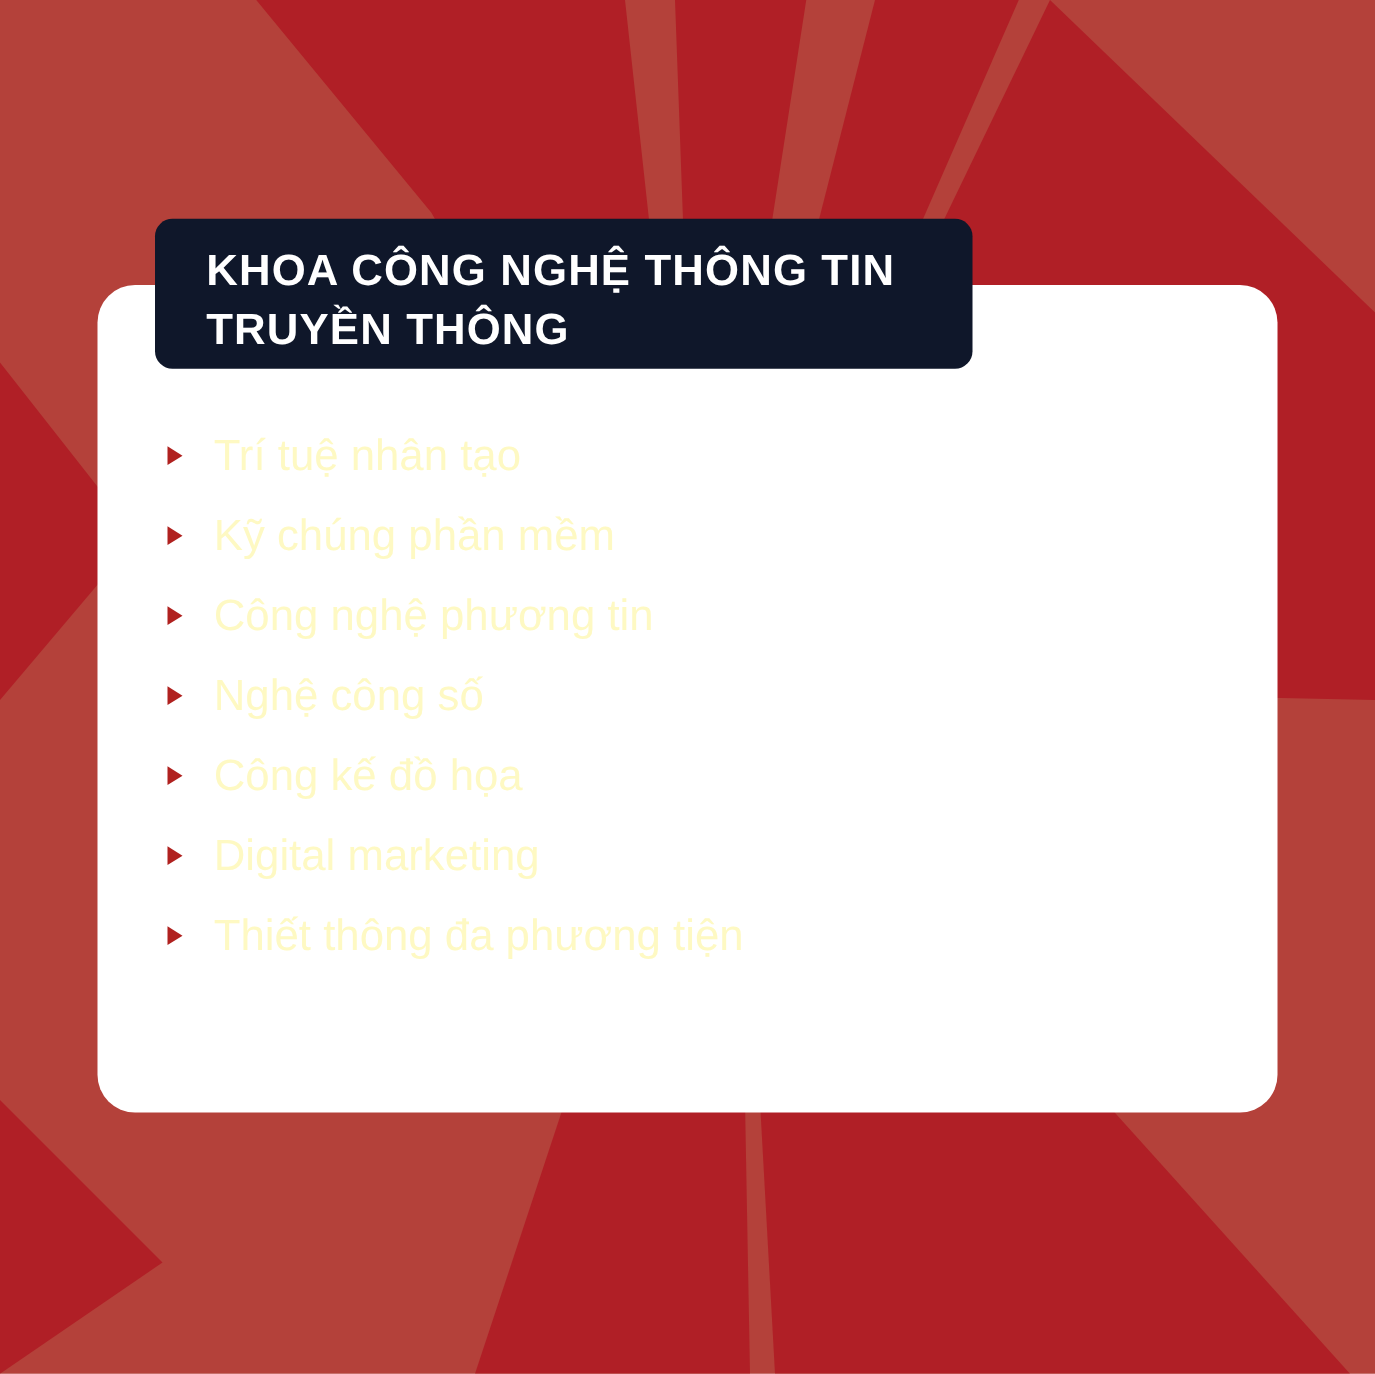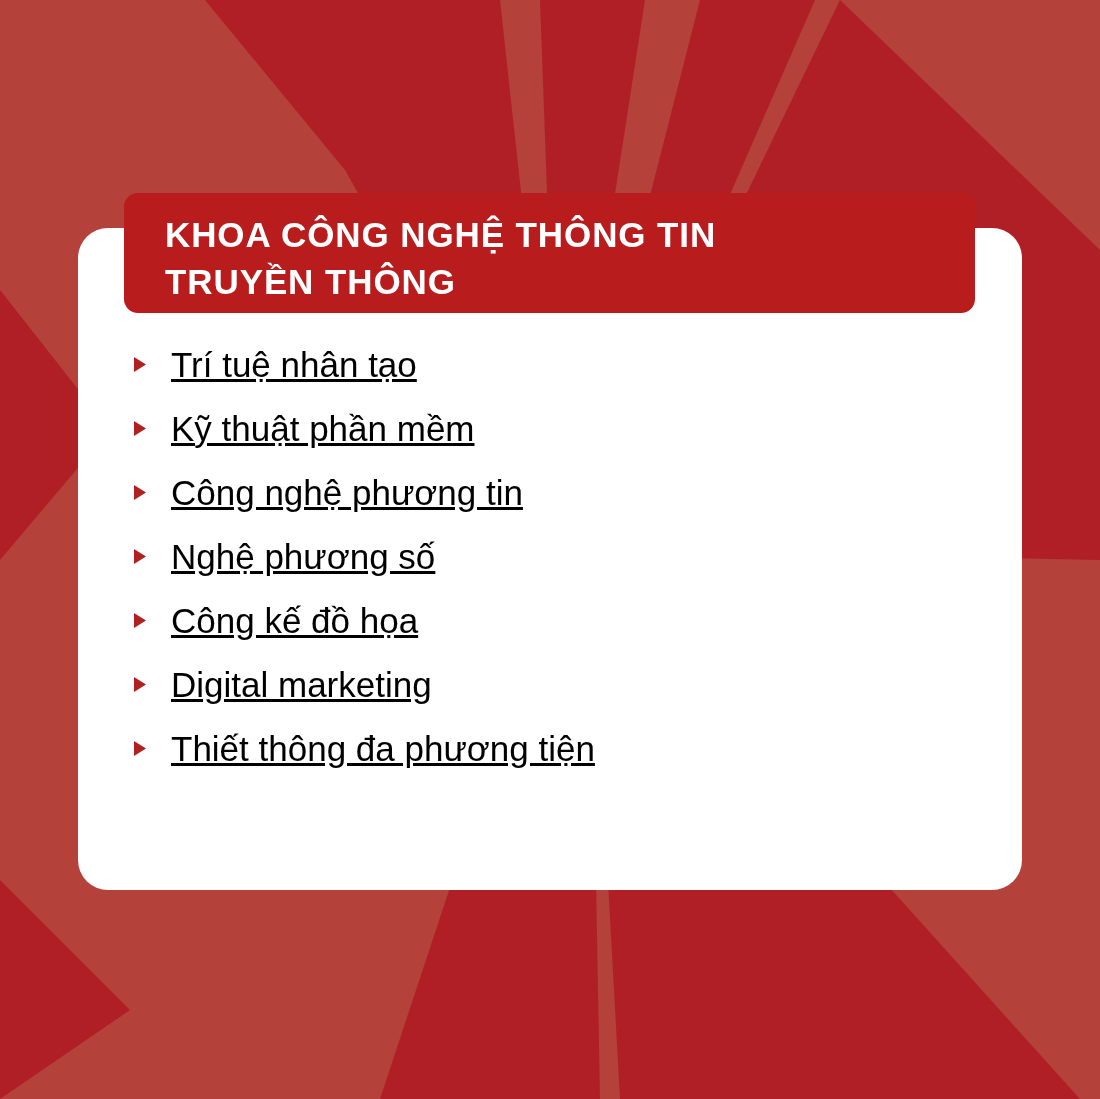--- a/index.html
+++ b/index.html
@@ -37,27 +37,26 @@
     height: 662px;
     background: #ffffff;
     border-radius: 30px;
   }
 
   
   .banner {
     position: absolute;
     left: 124px;
     top: 175px;
-    width: 851px;
+    width: 654px;
     height: 120px;
-    background: #b91c1c;
+    background: #0f172a;
     border-radius: 14px;
     box-sizing: border-box;
     padding: 19px 0 0 41px;
-    margin-top: 18px;
   }
   .banner-title {
     color: #FFFFFF;
     font-size: 35px;
     font-weight: bold;
     line-height: 1.33;
     letter-spacing: 0.9px;
     white-space: pre-line;
     margin: 0;
   }
@@ -79,25 +78,24 @@
     height: 64px;
   }
   .bullet-icon {
     flex: 0 0 auto;
     width: 14px;
     height: 17px;
     margin-right: 24px;
     display: block;
   }
   .major-label {
-    color: #000000;
+    color: #fef9c3;
     font-size: 35px;
     line-height: 1;
     white-space: nowrap;
-    text-decoration: underline;
   }
 </style>
 </head>
 <body>
 
 <div class="poster">
 
   <svg class="rays" viewBox="0 0 1100 1099" preserveAspectRatio="none">
     <rect x="0" y="0" width="1100" height="1099" fill="#B4413A"></rect>
     <g fill="#B01F26">
@@ -118,33 +116,33 @@
     <li class="major-item">
       <svg class="bullet-icon" viewBox="0 0 14 17">
         <polygon points="1,1 13,8.5 1,16" fill="#B0211F"></polygon>
       </svg>
       <span class="major-label">Trí tuệ nhân tạo</span>
     </li>
     <li class="major-item">
       <svg class="bullet-icon" viewBox="0 0 14 17">
         <polygon points="1,1 13,8.5 1,16" fill="#B0211F"></polygon>
       </svg>
-      <span class="major-label">Kỹ thuật phần mềm</span>
+      <span class="major-label">Kỹ chúng phần mềm</span>
     </li>
     <li class="major-item">
       <svg class="bullet-icon" viewBox="0 0 14 17">
         <polygon points="1,1 13,8.5 1,16" fill="#B0211F"></polygon>
       </svg>
       <span class="major-label">Công nghệ phương tin</span>
     </li>
     <li class="major-item">
       <svg class="bullet-icon" viewBox="0 0 14 17">
         <polygon points="1,1 13,8.5 1,16" fill="#B0211F"></polygon>
       </svg>
-      <span class="major-label">Nghệ phương số</span>
+      <span class="major-label">Nghệ công số</span>
     </li>
     <li class="major-item">
       <svg class="bullet-icon" viewBox="0 0 14 17">
         <polygon points="1,1 13,8.5 1,16" fill="#B0211F"></polygon>
       </svg>
       <span class="major-label">Công kế đồ họa</span>
     </li>
     <li class="major-item">
       <svg class="bullet-icon" viewBox="0 0 14 17">
         <polygon points="1,1 13,8.5 1,16" fill="#B0211F"></polygon>

